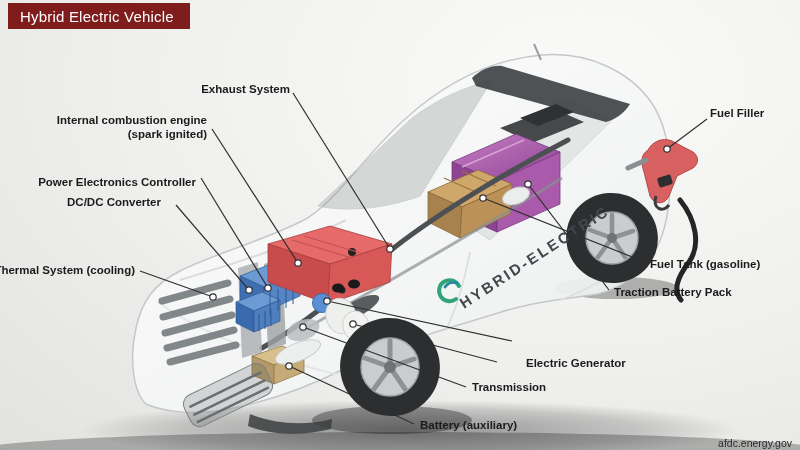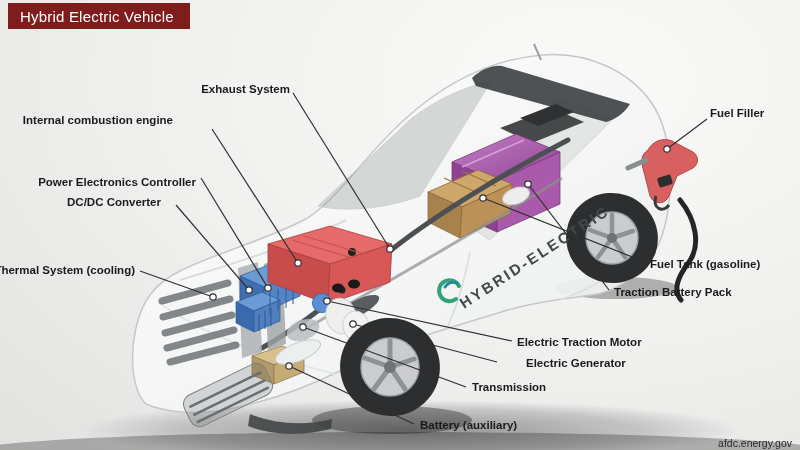--- a/index.html
+++ b/index.html
@@ -15,21 +15,21 @@
     background:#7f1d1d;color:#ffffff;font-size:15px;font-weight:500;
     display:flex;align-items:center;padding-left:12px;box-sizing:border-box;
     letter-spacing:.2px;
   }
   .lbl{
     position:absolute;font-size:11.5px;font-weight:600;color:#1b1b1b;
     white-space:nowrap;line-height:13.5px;
   }
   .lbl.right{text-align:right;}
   #lbl-exhaust{right:510px;top:83px;text-align:center;}
-  #lbl-ice{right:627px;top:114px;text-align:right;}
+  #lbl-ice{right:593px;top:114px;text-align:right;}
   #lbl-pec{right:604px;top:176px;}
   #lbl-dcdc{right:639px;top:196px;}
   #lbl-thermal{right:665px;top:264px;}
   #lbl-fuelfiller{left:710px;top:107px;}
   #lbl-fueltank{left:650px;top:258px;}
   #lbl-battpack{left:614px;top:286px;}
   #lbl-etm{left:517px;top:336px;}
   #lbl-egen{left:503px;top:357px;padding-left:23px;}
   #lbl-trans{left:472px;top:381px;}
   #lbl-auxbatt{left:420px;top:419px;}
@@ -257,42 +257,40 @@
 
   <div class="title-bar">
     <span>Hybrid Electric Vehicle</span>
   </div>
 
   <div class="lbl right" id="lbl-exhaust">
     <span>Exhaust System</span>
   </div>
   <div class="lbl right" id="lbl-ice">
     <div>Internal combustion engine</div>
+    <div>(spark ignited)</div>
   </div>
   <div class="lbl right" id="lbl-pec">
     <span>Power Electronics Controller</span>
   </div>
   <div class="lbl right" id="lbl-dcdc">
     <span>DC/DC Converter</span>
   </div>
   <div class="lbl right" id="lbl-thermal">
     <span>Thermal System (cooling)</span>
   </div>
   <div class="lbl" id="lbl-fuelfiller">
     <span>Fuel Filler</span>
   </div>
   <div class="lbl" id="lbl-fueltank">
     <span>Fuel Tank (gasoline)</span>
   </div>
   <div class="lbl" id="lbl-battpack">
     <span>Traction Battery Pack</span>
   </div>
-  <div class="lbl" id="lbl-etm">
-    <span>Electric Traction Motor</span>
-  </div>
   <div class="lbl" id="lbl-egen">
     <span>Electric Generator</span>
   </div>
   <div class="lbl" id="lbl-trans">
     <span>Transmission</span>
   </div>
   <div class="lbl" id="lbl-auxbatt">
     <span>Battery (auxiliary)</span>
   </div>
 

